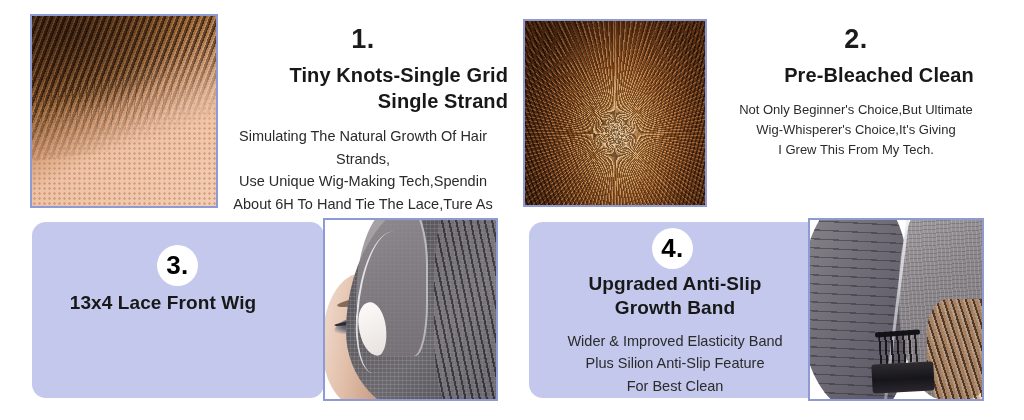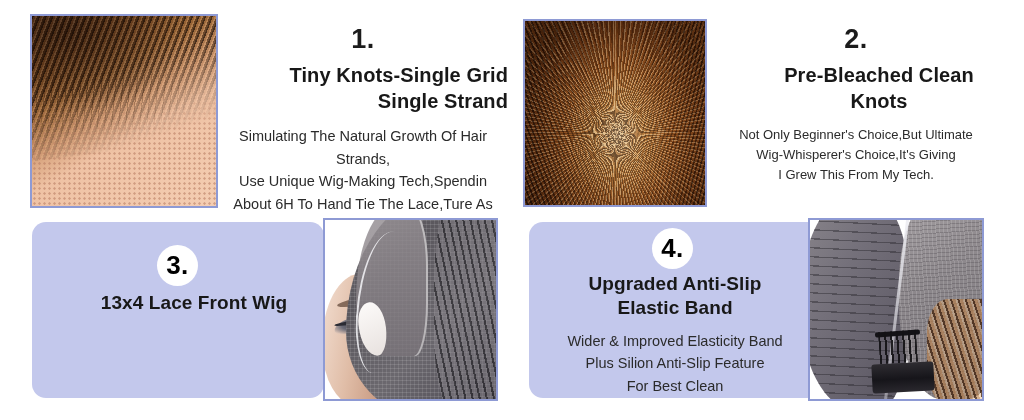--- a/index.html
+++ b/index.html
@@ -320,39 +320,38 @@
         <div class="rays"></div>
         <div class="sweepL"></div>
         <div class="sweepR"></div>
       </div>
     </div>
 
     <div class="txtblock" style="left:706px; top:26px; width:300px;">
       <div class="num">2.</div>
       <div class="headline" style="margin-top:10px;padding-left:46px;">
         <div>Pre-Bleached Clean</div>
-        <div>Knots</div>
       </div>
       <div class="body body-lg" style="margin-top:11px;">
         <div>Not Only Beginner's Choice,But Ultimate</div>
         <div>Wig-Whisperer's Choice,It's Giving</div>
         <div>I Grew This From My Tech.</div>
       </div>
     </div>
   </div>
 
   <div>
 
     <div class="lav-panel" style="left:32px; top:222px; width:292px; height:176px;"></div>
 
     <div class="num-circle" style="left:157px; top:245px; width:41px; height:41px;">
       <span class="num">3.</span>
     </div>
 
-    <div class="txtblock" style="left:52px; top:291px; width:284px;">
+    <div class="txtblock" style="left:21px; top:291px; width:284px;">
       <div class="headline headline-sm">
         <div>13x4 Lace Front Wig</div>
       </div>
     </div>
 
     <div class="photo pic-lacefront" style="left:323px; top:218px; width:175px; height:183px;">
       <div class="inner">
         <div class="face"></div>
         <div class="brow"></div>
         <div class="eye"></div>
@@ -371,21 +370,21 @@
 
     <div class="lav-panel" style="left:529px; top:222px; width:292px; height:176px;"></div>
 
     <div class="num-circle" style="left:652px; top:228px; width:41px; height:41px;">
       <span class="num">4.</span>
     </div>
 
     <div class="txtblock" style="left:533px; top:272px; width:284px;">
       <div class="headline headline-sm">
         <div>Upgraded Anti-Slip</div>
-        <div>Elastic Band</div>
+        <div>Growth Band</div>
       </div>
       <div class="body" style="margin-top:9px;">
         <div>Wider &amp; Improved Elasticity Band</div>
         <div>Plus Silion Anti-Slip Feature</div>
         <div>For Best Clean</div>
       </div>
     </div>
 
     <div class="photo pic-band" style="left:808px; top:218px; width:176px; height:183px;">
       <div class="inner">

